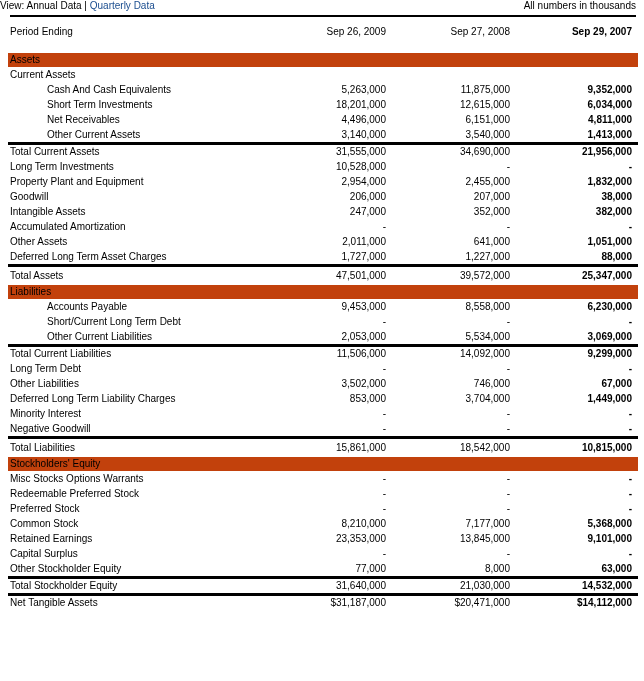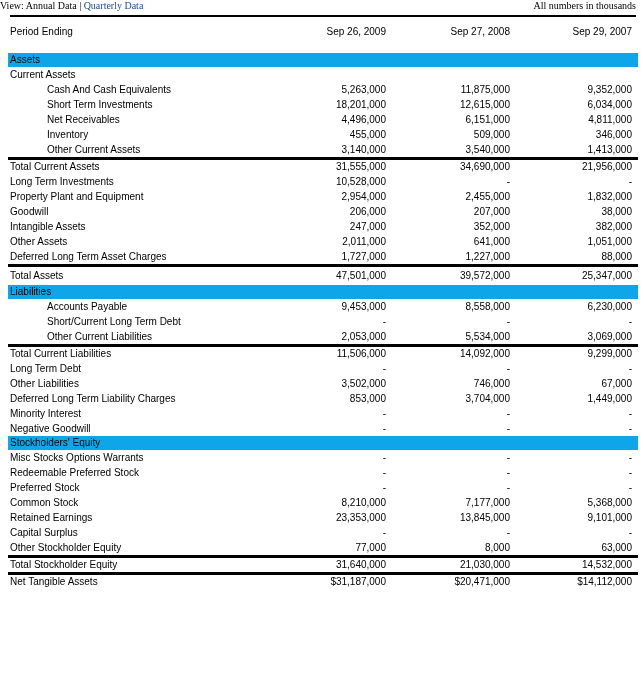--- a/index.html
+++ b/index.html
@@ -1,28 +1,28 @@
 <!DOCTYPE html>
 <html><head>
 <meta charset="utf-8">
 <style>
   html, body { margin:0; padding:0; background:#ffffff; }
   body { width:644px; height:681px; overflow:hidden; font-family:"Liberation Sans", sans-serif; font-size:10px; color:#000; }
-  .topbar { position:relative; height:28px;font-family:Liberation Serif, serif; }
+  .topbar { position:relative; height:28px; }
   .topbar .left { position:absolute; left:0; top:0; line-height:12px; }
   .topbar .right { position:absolute; right:8px; top:0; line-height:12px; }
   .link { color:#1a4d8f; cursor:pointer; }
   .hr-top { position:absolute; left:10px; top:15px; width:626px; height:2px; background:#000; }
   table { position:absolute; left:8px; top:22px; width:630px; border-collapse:collapse; }
   td { padding:0 2px; height:15px; line-height:15px; white-space:nowrap; }
   td.num { text-align:right; width:120px; }
-  td.num.c3 { width:118px; padding-right:6px; }
+  td.num.c3 { width:118px; padding-right:6px;font-weight:bold; }
   tr.header td { height:20px; line-height:20px; }
   tr.spacer td { height:11px; }
-  tr.section td { background:#0ea5e9; height:14px; line-height:14px; }
+  tr.section td { background:#c2410c; height:14px; line-height:14px; }
   tr.indent td.lbl { padding-left:39px; }
   tr.total td { border-top:3px solid #000; height:14px; line-height:14px; }
   tr.total.gap td { height:18px; line-height:18px;margin-top:24px; }
 </style>
 </head>
 <body>
 
 <div class="topbar">
   <div class="left">
     <span>View:</span>
@@ -63,26 +63,20 @@
         <td class="num">12,615,000</td>
         <td class="num c3">6,034,000</td>
       </tr>
       <tr class="indent">
         <td class="lbl">Net Receivables</td>
         <td class="num">4,496,000</td>
         <td class="num">6,151,000</td>
         <td class="num c3">4,811,000</td>
       </tr>
       <tr class="indent">
-        <td class="lbl">Inventory</td>
-        <td class="num">455,000</td>
-        <td class="num">509,000</td>
-        <td class="num c3">346,000</td>
-      </tr>
-      <tr class="indent">
         <td class="lbl">Other Current Assets</td>
         <td class="num">3,140,000</td>
         <td class="num">3,540,000</td>
         <td class="num c3">1,413,000</td>
       </tr>
       <tr class="total">
         <td class="lbl">Total Current Assets</td>
         <td class="num">31,555,000</td>
         <td class="num">34,690,000</td>
         <td class="num c3">21,956,000</td>
@@ -103,20 +97,26 @@
         <td class="lbl">Goodwill</td>
         <td class="num">206,000</td>
         <td class="num">207,000</td>
         <td class="num c3">38,000</td>
       </tr>
       <tr>
         <td class="lbl">Intangible Assets</td>
         <td class="num">247,000</td>
         <td class="num">352,000</td>
         <td class="num c3">382,000</td>
+      </tr>
+      <tr>
+        <td class="lbl">Accumulated Amortization</td>
+        <td class="num">-</td>
+        <td class="num">-</td>
+        <td class="num c3">-</td>
       </tr>
       <tr>
         <td class="lbl">Other Assets</td>
         <td class="num">2,011,000</td>
         <td class="num">641,000</td>
         <td class="num c3">1,051,000</td>
       </tr>
       <tr>
         <td class="lbl">Deferred Long Term Asset Charges</td>
         <td class="num">1,727,000</td>
@@ -179,20 +179,26 @@
         <td class="num">-</td>
         <td class="num">-</td>
         <td class="num c3">-</td>
       </tr>
       <tr>
         <td class="lbl">Negative Goodwill</td>
         <td class="num">-</td>
         <td class="num">-</td>
         <td class="num c3">-</td>
       </tr>
+      <tr class="total gap">
+        <td class="lbl">Total Liabilities</td>
+        <td class="num">15,861,000</td>
+        <td class="num">18,542,000</td>
+        <td class="num c3">10,815,000</td>
+      </tr>
       <tr class="section">
         <td class="lbl" colspan="4">Stockholders' Equity</td>
       </tr>
       <tr>
         <td class="lbl">Misc Stocks Options Warrants</td>
         <td class="num">-</td>
         <td class="num">-</td>
         <td class="num c3">-</td>
       </tr>
       <tr>

